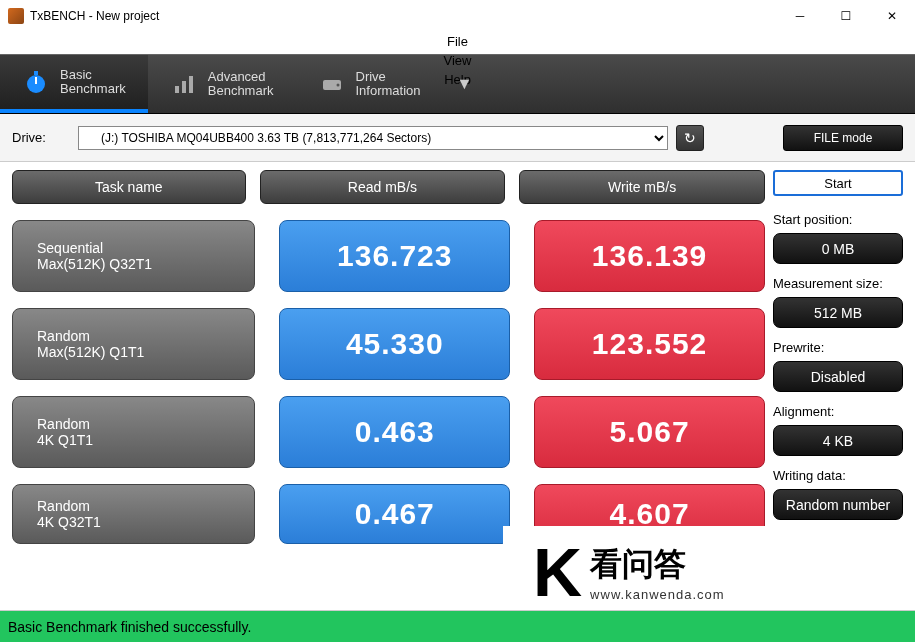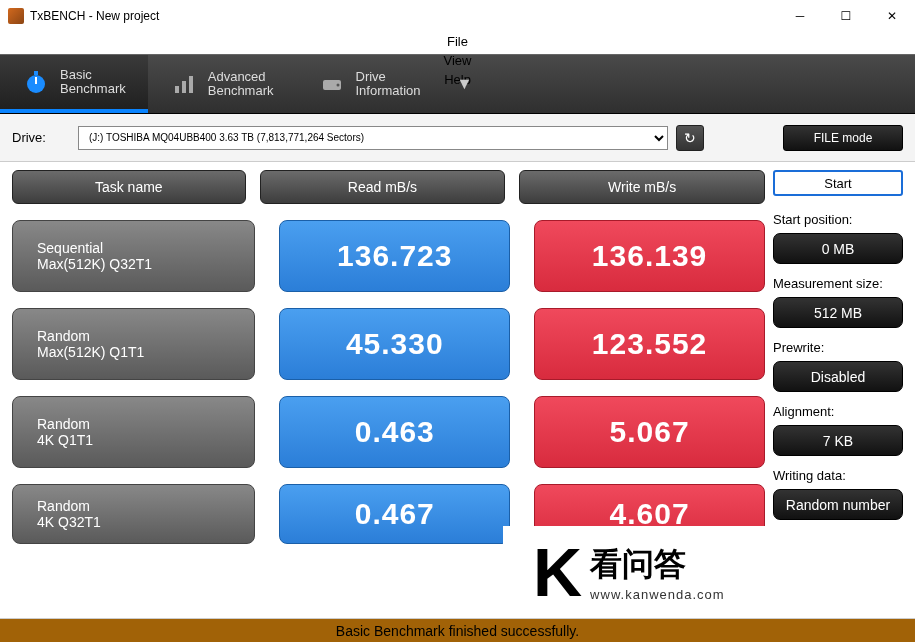--- a/index.html
+++ b/index.html
@@ -16,21 +16,21 @@
 
 .tabrow { height: 60px; background: linear-gradient(#4a4a4a,#2f2f2f); display: flex; align-items: stretch; border-top: 1px solid #666; border-bottom: 1px solid #000; }
 .tab { display: flex; align-items: center; padding: 0 22px; color: #ddd; font-size: 14px; position: relative; cursor: pointer; }
 .tab.active { background: linear-gradient(#3a3a3a,#202020); border-bottom: 4px solid #0a84ff; }
 .tab .ticon { width: 28px; height: 28px; margin-right: 10px; display: flex; align-items: center; justify-content: center; }
 .tab .tlabel { line-height: 1.05; font-size: 13px; }
 .tabrow .dropdown-arrow { display:flex; align-items:center; padding:0 14px; color:#ccc; }
 
 .drivebar { height: 48px; background: #f4f4f4; display: flex; align-items: center; padding: 0 12px; gap: 8px; border-bottom: 1px solid #ccc; }
 .drivebar .lbl { font-size: 13px; margin-right: 24px; }
-.drivebar select { flex: 0 0 590px; height: 24px; font-size: 10px; border: 1px solid #888; background: #fff; padding: 0 6px; }
+.drivebar select { flex: 0 0 590px; height: 24px; font-size: 12px; border: 1px solid #888; background: #fff; padding: 0 18px; }
 .drivebar .refresh { width: 28px; height: 26px; background: linear-gradient(#555,#333); border: 1px solid #222; border-radius: 3px; color: #fff; display:flex; align-items:center; justify-content:center; font-size:14px; cursor:pointer; }
 .drivebar .mode { width: 120px; height: 26px; background: linear-gradient(#333,#111); border: 1px solid #000; border-radius: 3px; color: #fff; font-size: 12px; display:flex; align-items:center; justify-content:center; margin-left:auto; cursor:pointer; }
 
 .main { display: flex; padding: 8px 12px 0 12px; gap: 8px; height: 458px; }
 .leftcol { flex: 1; display: flex; flex-direction: column; gap: 16px; }
 .rightcol { width: 130px; display: flex; flex-direction: column; gap: 6px; padding-top: 0; }
 
 .header-row { display: flex; gap: 14px; height: 34px; }
 .header-cell { flex: 1; background: linear-gradient(#6b6b6b,#3d3d3d); border: 1px solid #222; border-radius: 6px; color: #fff; font-weight: normal; font-size: 14px; display:flex; align-items:center; justify-content:center; }
 .header-cell.task { flex: 0.95; }
@@ -41,21 +41,21 @@
 .val-cell.read { background: linear-gradient(#4a9ff0,#2b7ed8); border: 1px solid #1a5fa8; }
 .val-cell.write { background: linear-gradient(#f0495c,#d82b3e); border: 1px solid #a81a2a; }
 .data-row.last { height: 60px; overflow:hidden; }
 .data-row.last .val-cell { align-items: flex-start; padding-top: 12px;}
 
 .rightcol .start-btn { height: 26px; background: #fff; border: 2px solid #1a6dd8; border-radius: 3px; color: #000; font-size: 13px; display:flex; align-items:center; justify-content:center; cursor:pointer; margin-bottom:4px; }
 .rightcol .param-label { font-size: 13px; margin-top: 6px; }
 .rightcol .param-value { height: 31px; background: linear-gradient(#333,#111); border: 1px solid #000; border-radius: 7px; color: #fff; font-size: 14px; display:flex; align-items:center; justify-content:center; cursor:pointer; }
 .rightcol .task-options { margin-top: 10px; height: 26px; background: #fff; border: 1px solid #999; border-radius: 3px; font-size: 13px; display:flex; align-items:center; justify-content:center; cursor:pointer; }
 
-.statusbar { position: absolute; bottom: 0; left: 0; right: 0; height: 24px; background: #a16207; border-top: 1px solid #ccc; padding: 2px 8px; font-size: 14px; display: flex; align-items: center; justify-content: center; }
+.statusbar { position: absolute; bottom: 0; left: 0; right: 0; height: 32px; background: #22c55e; border-top: 1px solid #ccc; padding: 2px 8px; font-size: 14px; display: flex; align-items: center; }
 
 .watermark { position: absolute; right: 12px; bottom: 24px; width: 400px; height: 92px; background: #fff; display:flex; align-items:center; padding-left: 30px; gap: 12px; }
 .watermark .k { font-size: 68px; font-weight: 900; font-family: Arial Black, sans-serif; letter-spacing:-4px; }
 .watermark .txt1 { font-size: 32px; font-weight: bold; }
 .watermark .txt2 { font-size: 13px; color: #333; letter-spacing: 1px; }
 </style>
 </head>
 <body>
 
 <div class="titlebar">
@@ -166,21 +166,21 @@
 
   <div class="rightcol">
     <div class="start-btn">Start</div>
     <div class="param-label">Start position:</div>
     <div class="param-value">0 MB</div>
     <div class="param-label">Measurement size:</div>
     <div class="param-value">512 MB</div>
     <div class="param-label">Prewrite:</div>
     <div class="param-value">Disabled</div>
     <div class="param-label">Alignment:</div>
-    <div class="param-value">7 KB</div>
+    <div class="param-value">4 KB</div>
     <div class="param-label">Writing data:</div>
     <div class="param-value">Random number</div>
     <div class="task-options">Task options</div>
   </div>
 </div>
 
 <div class="watermark">
   <div class="k">K</div>
   <div>
     <div class="txt1">看问答</div>

